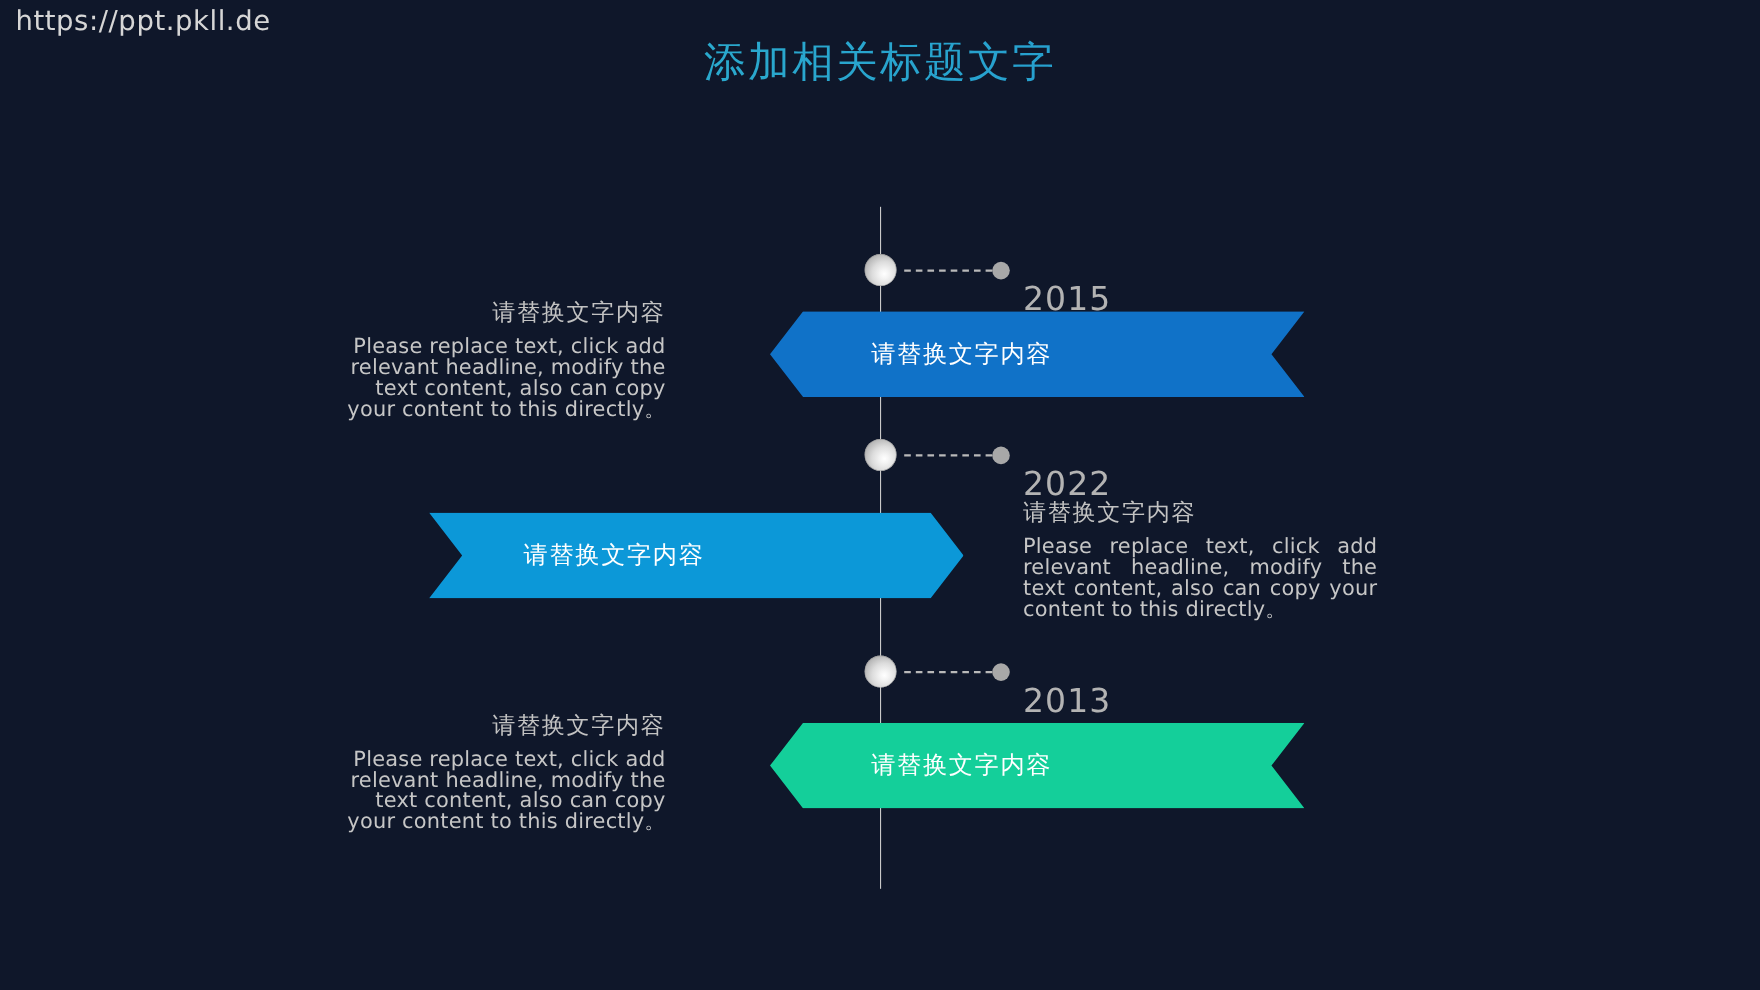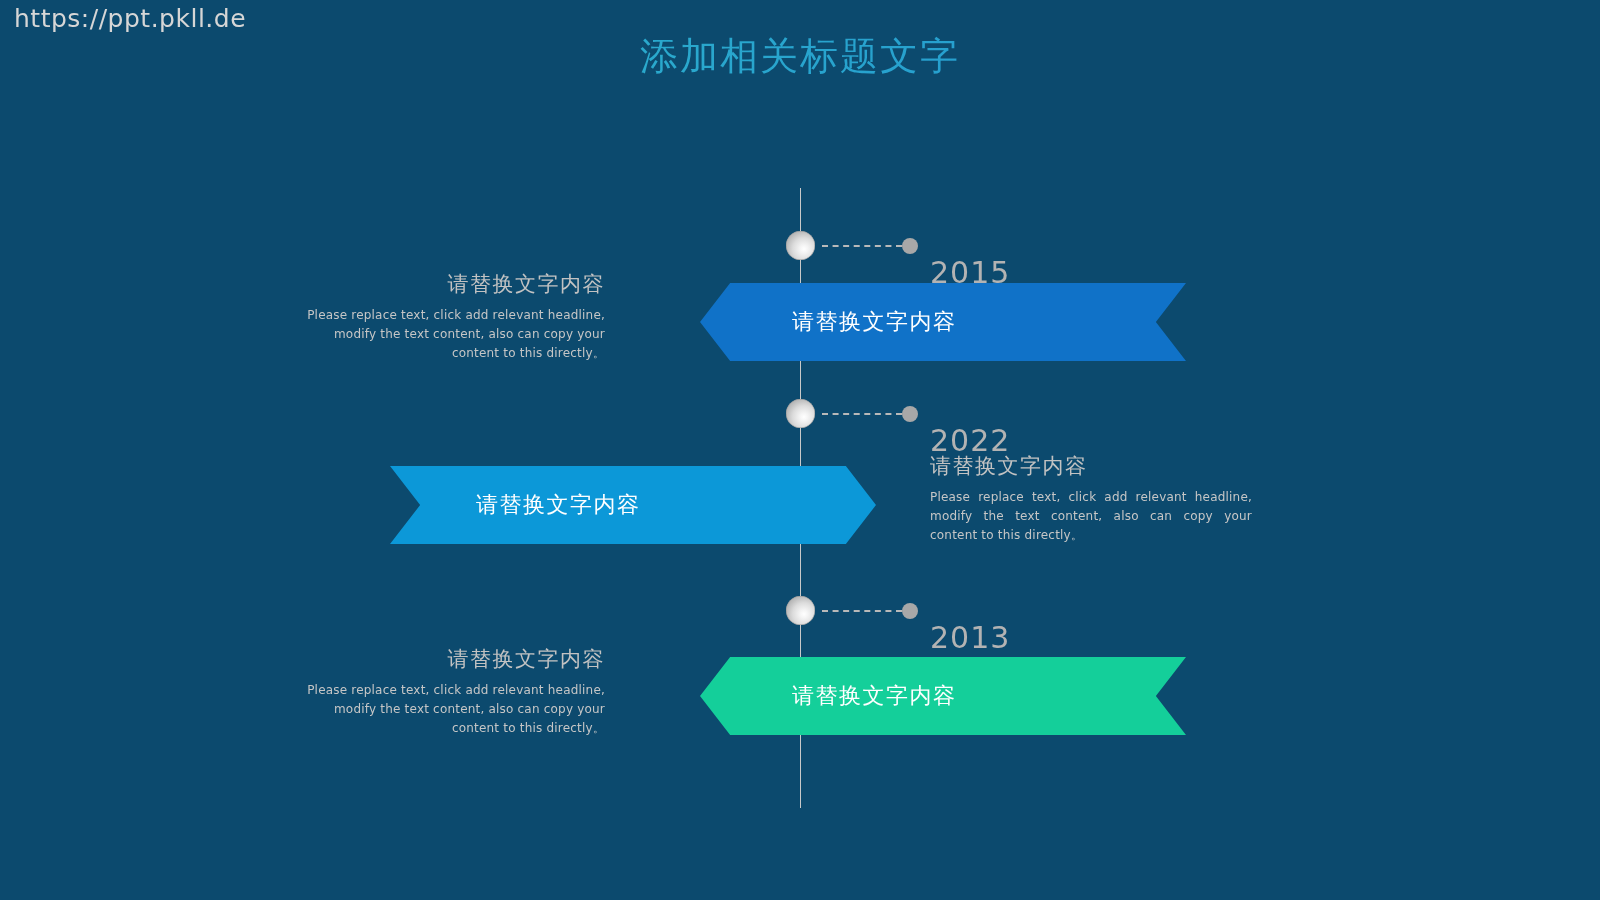--- a/index.html
+++ b/index.html
@@ -14,21 +14,21 @@
     font-family: "Liberation Sans", "DejaVu Sans", sans-serif;
     overflow: hidden;
     position: relative;
   }
 
   .slide {
     position: absolute;
     inset: 0;
     width: 1600px;
     height: 900px;
-    background: #0c4a6e;
+    background: #0f172a;
   }
 
   
   .watermark {
     position: absolute;
     left: 14px;
     top: 4px;
     font-size: 25px;
     letter-spacing: 0.5px;
     color: #d6d6d6;
@@ -158,21 +158,21 @@
     font-family: "DejaVu Sans", sans-serif;
   }
   .copy .copy-heading {
     font-size: 21px;
     line-height: 32px;
     color: #c2c2c2;
     letter-spacing: 1.5px;
     margin-bottom: 6px;
   }
   .copy .copy-body {
-    font-size: 12px;
+    font-size: 19px;
     line-height: 19px;
     color: #c6c6c6;
     letter-spacing: 0.2px;
   }
 
   .copy.align-right { text-align: right; }
   .copy.align-right .copy-body { text-align: right; }
   .copy.align-left { text-align: left; }
   .copy.align-left .copy-body { text-align: justify; }
 

